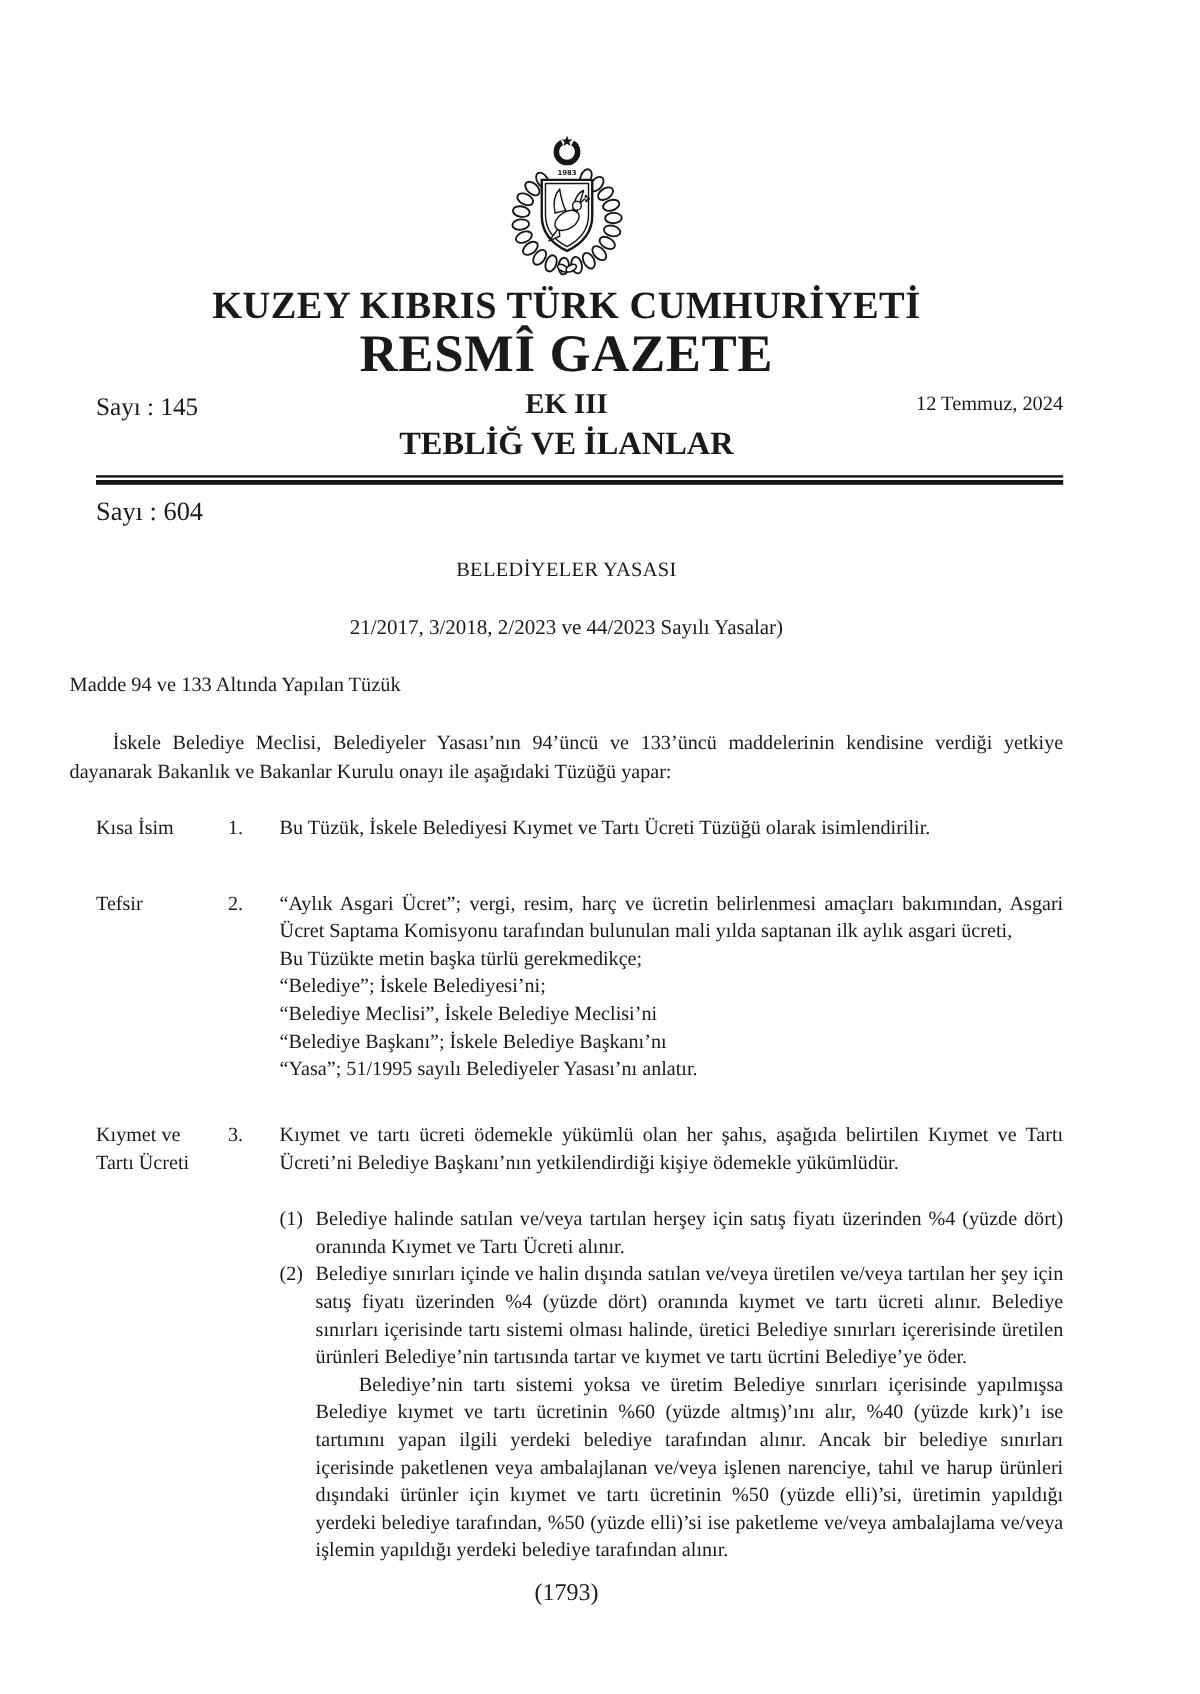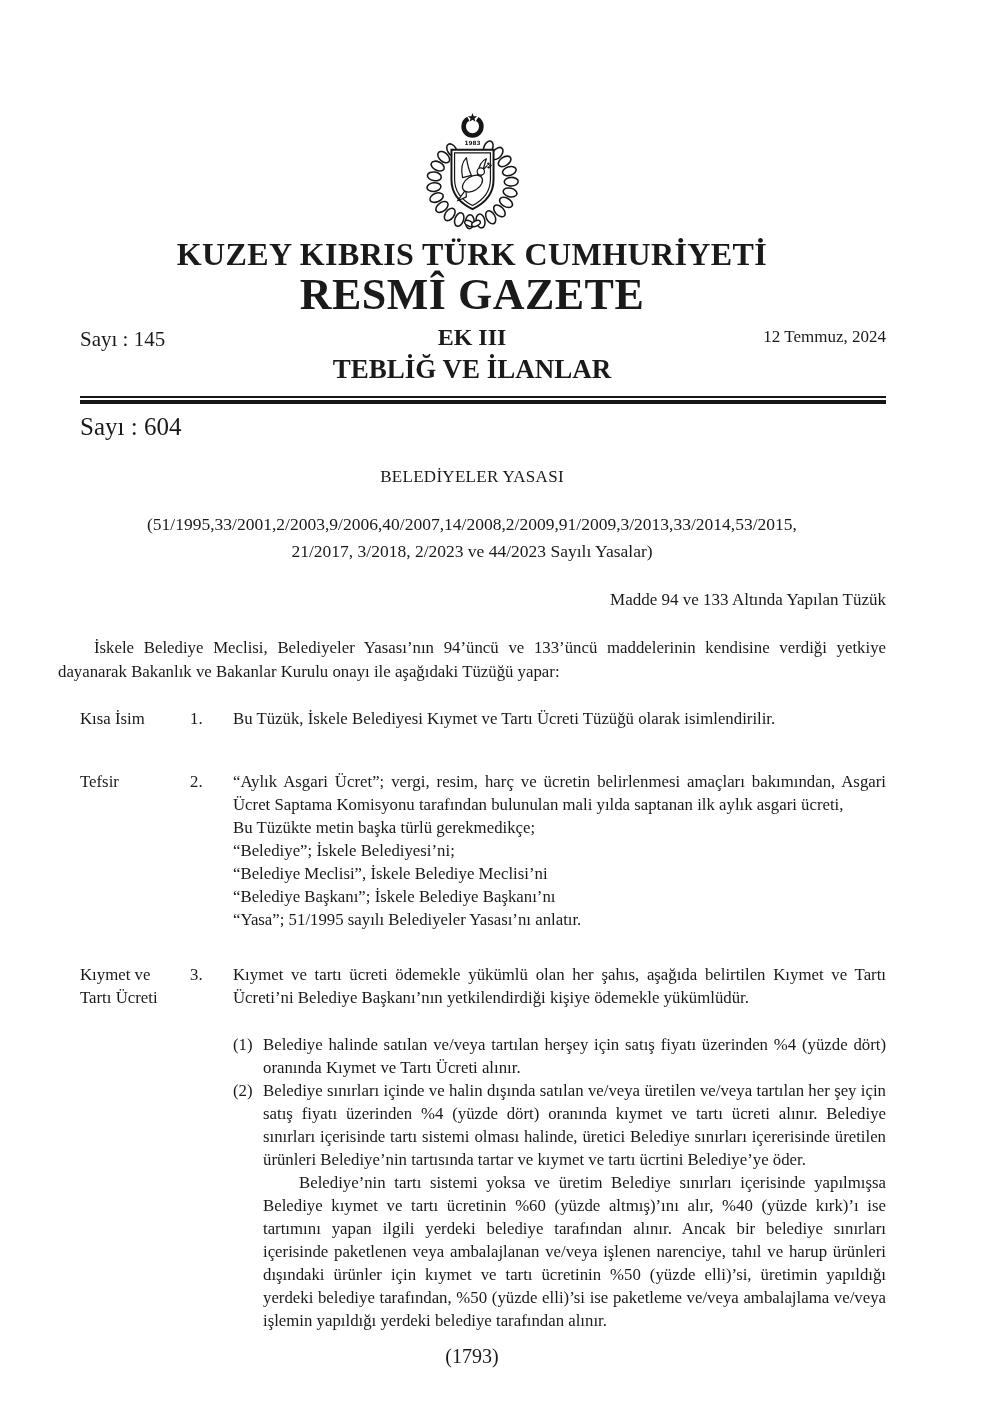--- a/index.html
+++ b/index.html
@@ -25,24 +25,24 @@
   .section-title { font-size:27px; font-weight:bold; margin-top:2px; }
 
   .double-rule {
     margin-top:11px; margin-left:22px;
     height:2px;
     border-top:2.5px solid #161616;
     border-bottom:4px solid #161616;
   }
 
   
-  .notice-no { margin-top:9px; margin-left:22px; font-size:25px; }
+  .notice-no { margin-top:9px; margin-left:22px; font-size:22px; }
   .law-title { text-align:center; font-size:17px; margin-top:26px; letter-spacing:0.3px; }
   .refs { text-align:center; font-size:17.5px; margin-top:24px; line-height:27px; }
-  .subtitle { text-align:right; font-size:17px; margin-top:25px; }
+  .subtitle { text-align:left; font-size:17px; margin-top:25px; }
   .preamble { font-size:16.8px; line-height:24px; text-align:justify; text-indent:36px; margin:26px 0 0 0; }
 
   .article { display:grid; grid-template-columns:110px 43px 1fr; margin-left:22px; font-size:16.8px; line-height:23px; }
   .article .label   { padding-right:6px; }
   .article .content { text-align:justify; }
   .art-1 { margin-top:23px; }
   .art-2 { margin-top:40px; }
   .art-3 { margin-top:32px; }
 
   .subitems { margin-left:175px; margin-top:24px; font-size:16.8px; line-height:23px; }
@@ -129,21 +129,20 @@
     </header>
 
     <div class="double-rule"></div>
 
     <main>
       <div class="notice-no">Sayı : 604</div>
 
       <div class="law-title">BELEDİYELER YASASI</div>
 
       <div class="refs">
-        <div>(51/1995,33/2001,2/2003,9/2006,40/2007,14/2008,2/2009,91/2009,3/2013,33/2014,53/2015,</div>
         <div>21/2017, 3/2018, 2/2023 ve 44/2023 Sayılı Yasalar)</div>
       </div>
 
       <div class="subtitle">Madde 94 ve 133 Altında Yapılan Tüzük</div>
 
       <p class="preamble">İskele Belediye Meclisi, Belediyeler Yasası’nın 94’üncü ve 133’üncü maddelerinin kendisine verdiği yetkiye dayanarak Bakanlık ve Bakanlar Kurulu onayı ile aşağıdaki Tüzüğü yapar:</p>
 
       <div class="article art-1">
         <div class="label">Kısa İsim</div>
         <div class="num">1.</div>

